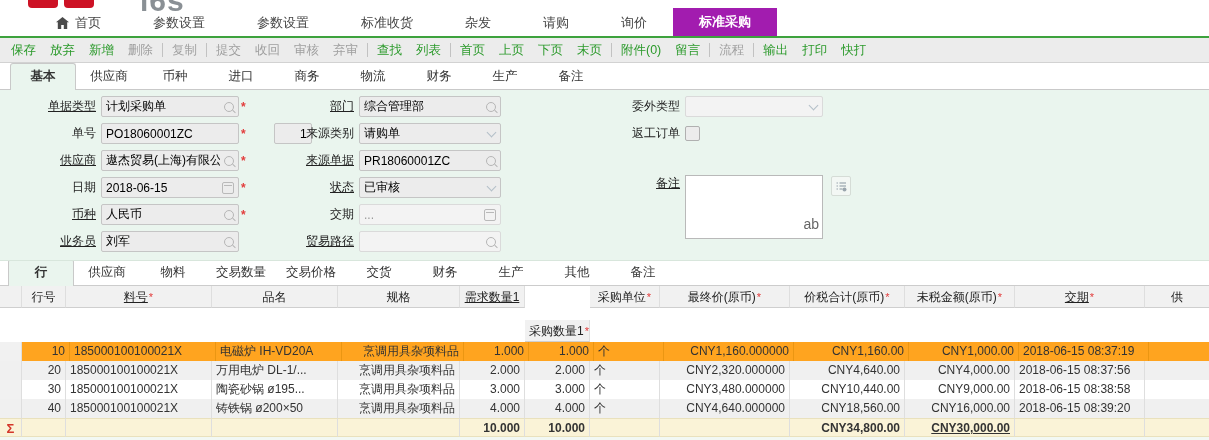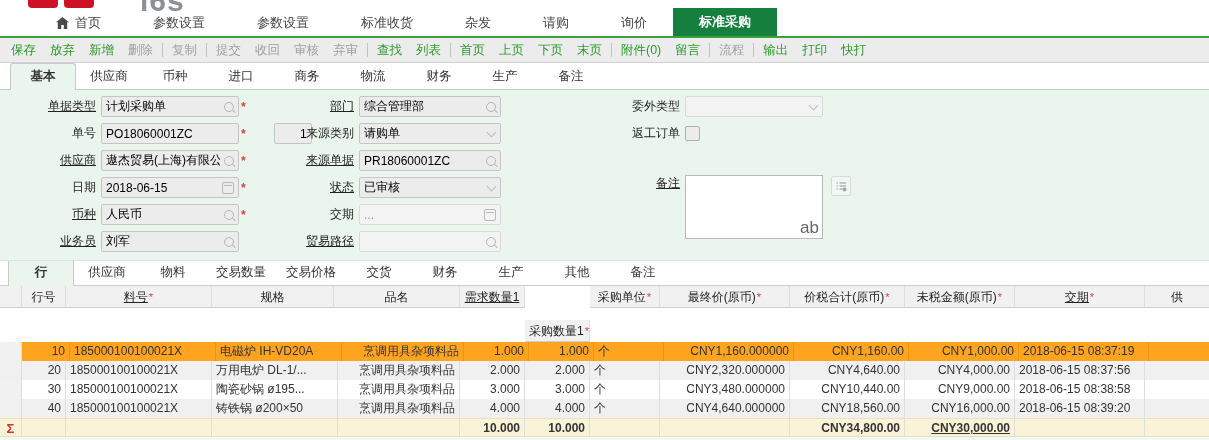--- a/index.html
+++ b/index.html
@@ -7,21 +7,21 @@
        font-family:"Liberation Sans","DejaVu Sans",sans-serif;font-size:12px;color:#333}
 
   
   .topbar{position:relative;height:36px;background:#fff;border-bottom:2px solid #3da23d;overflow:hidden}
   .logo{position:absolute;left:28px;top:-14px;display:flex;align-items:flex-start;gap:6px}
   .logo .blk{width:30px;height:22px;background:#cd1225;border-radius:4px}
   .logo .txt{color:#8a9095;font-weight:bold;font-size:30px;line-height:30px;margin-left:40px;letter-spacing:1px}
   .nav{position:absolute;left:30px;bottom:0;display:flex;align-items:flex-end;height:28px}
   .nav-tab{height:26px;line-height:26px;padding:0 26px;color:#454545;font-size:13px;
            display:flex;align-items:center;gap:6px;cursor:pointer;white-space:nowrap}
-  .nav-tab.active{background:#15803d;color:#fff;font-weight:bold;height:28px;line-height:28px}
+  .nav-tab.active{background:#a21caf;color:#fff;font-weight:bold;height:28px;line-height:28px}
   .home-ico{display:flex;align-items:center}
 
   
   .toolbar{height:24px;background:#ececec;border-bottom:1px solid #d2d2d2;
            display:flex;align-items:center;padding-left:4px}
   .tb{padding:0 7px;color:#2b9a2b;cursor:pointer;font-size:12.5px;white-space:nowrap}
   .tb.disabled{color:#9f9f9f;cursor:default}
   .sep{width:1px;height:14px;background:#c2c2c2;margin:0 2px}
 
   
@@ -50,21 +50,21 @@
   .req{color:#e23c3c;margin-left:2px;font-weight:bold}
   .mag{width:8px;height:8px;border:1px solid #b6b6b6;border-radius:50%;position:relative;flex:none;margin-left:4px}
   .mag::after{content:"";position:absolute;width:4px;height:1px;background:#b6b6b6;right:-3px;bottom:-1px;transform:rotate(45deg)}
   .chev{width:6px;height:6px;border-right:1px solid #b3bfc8;border-bottom:1px solid #b3bfc8;
         transform:rotate(45deg);margin:-3px 1px 0 4px;flex:none}
   .cal{width:10px;height:10px;border:1px solid #b9b9b9;border-radius:2px;position:relative;flex:none;margin-left:4px}
   .cal::before{content:"";position:absolute;left:1px;right:1px;top:2px;height:1px;background:#b9b9b9}
   .cb{width:13px;height:13px;background:#ececec;border:1px solid #b0b0b0;border-radius:2px;cursor:pointer}
   .fld.remark{align-items:flex-start}
   .fta{position:relative;width:138px;height:64px;background:#fff;border:1px solid #b9b9b9;box-sizing:border-box}
-  .fta .hint{position:absolute;right:3px;bottom:0;color:#666;font-size:17px}
+  .fta .hint{position:absolute;right:3px;bottom:6px;color:#666;font-size:14px}
   .gearbtn{width:18px;height:18px;border:1px solid #d5dcd6;background:#f3f7f4;border-radius:2px;
            margin-left:8px;align-self:flex-end;display:flex;align-items:center;justify-content:center;cursor:pointer}
 
   
   .dtabs{display:flex;align-items:flex-end;height:24px;padding-left:8px;background:#fff;border-bottom:1px solid #cccccc}
   .grid{background:#fff;width:1209px}
   .trow{display:flex;width:1209px}
   .tc{box-sizing:border-box;border-right:1px solid #dedede;padding:0 4px;white-space:nowrap;
       overflow:hidden;height:19px;line-height:19px;font-size:12px;background:#fff}
   .al{text-align:left}.ar{text-align:right}.ac{text-align:center}
@@ -309,22 +309,22 @@
         <div class="ftab">财务</div>
         <div class="ftab">生产</div>
         <div class="ftab">其他</div>
         <div class="ftab">备注</div>
       </div>
     <div class="grid" id="grid">
         <div class="trow thead">
           <div class="tc" style="width: 22px;"><span></span></div>
           <div class="tc" style="width: 44px;"><span>行号</span></div>
           <div class="tc" style="width: 146px;"><span class="hu">料号</span><span class="req-star">*</span></div>
+          <div class="tc" style="width: 126px;"><span>品名</span></div>
           <div class="tc" style="width: 122px;"><span>规格</span></div>
-          <div class="tc" style="width: 126px;"><span>品名</span></div>
           <div class="tc" style="width: 65px;"><span class="hu">需求数量1</span></div>
           <div class="tc" style="width: 65px; margin-top: 34px;"><span>采购数量1</span><span class="req-star">*</span></div>
           <div class="tc" style="width: 70px;"><span>采购单位</span><span class="req-star">*</span></div>
           <div class="tc" style="width: 130px;"><span>最终价(原币)</span><span class="req-star">*</span></div>
           <div class="tc" style="width: 115px;"><span>价税合计(原币)</span><span class="req-star">*</span></div>
           <div class="tc" style="width: 110px;"><span>未税金额(原币)</span><span class="req-star">*</span></div>
           <div class="tc" style="width: 130px;"><span class="hu">交期</span><span class="req-star">*</span></div>
           <div class="tc" style="width: 64px; flex: 1 1 0%; border-right: none;"><span>供</span></div>
         </div>
         <div class="trow tdata selected">

